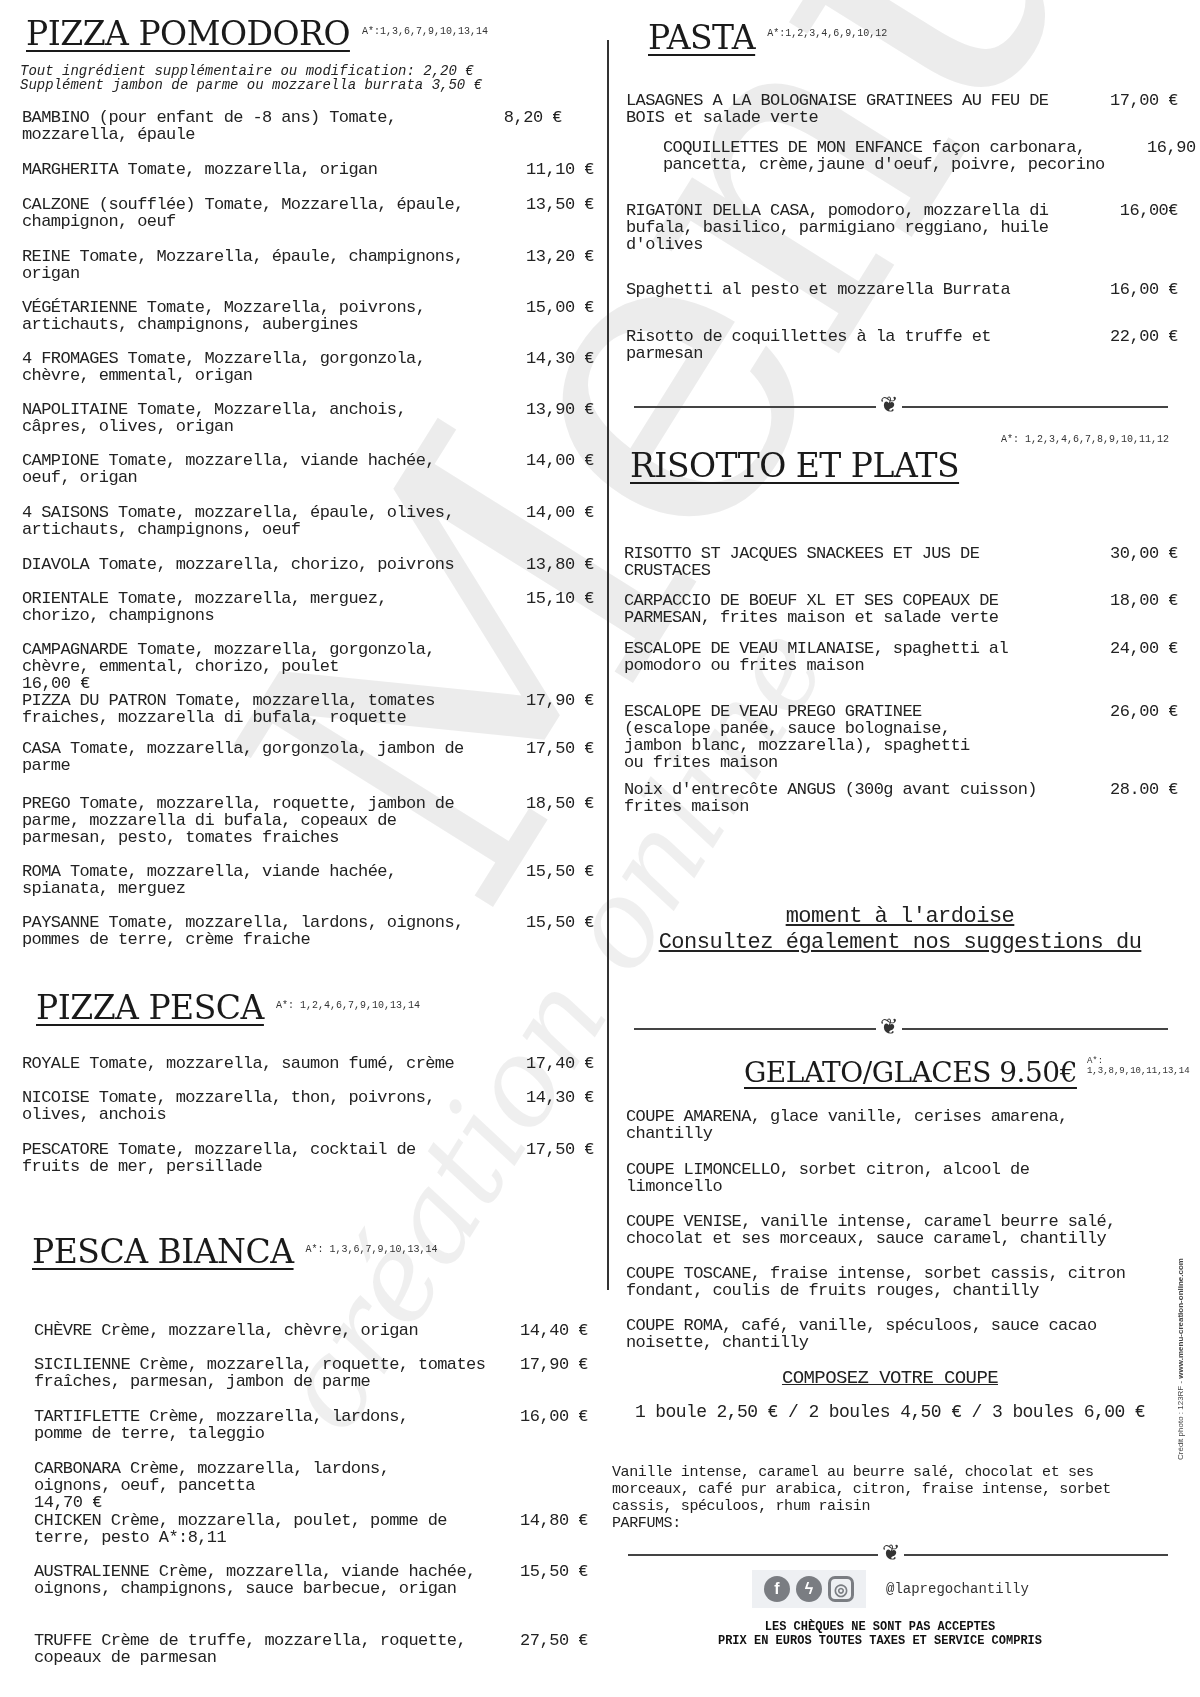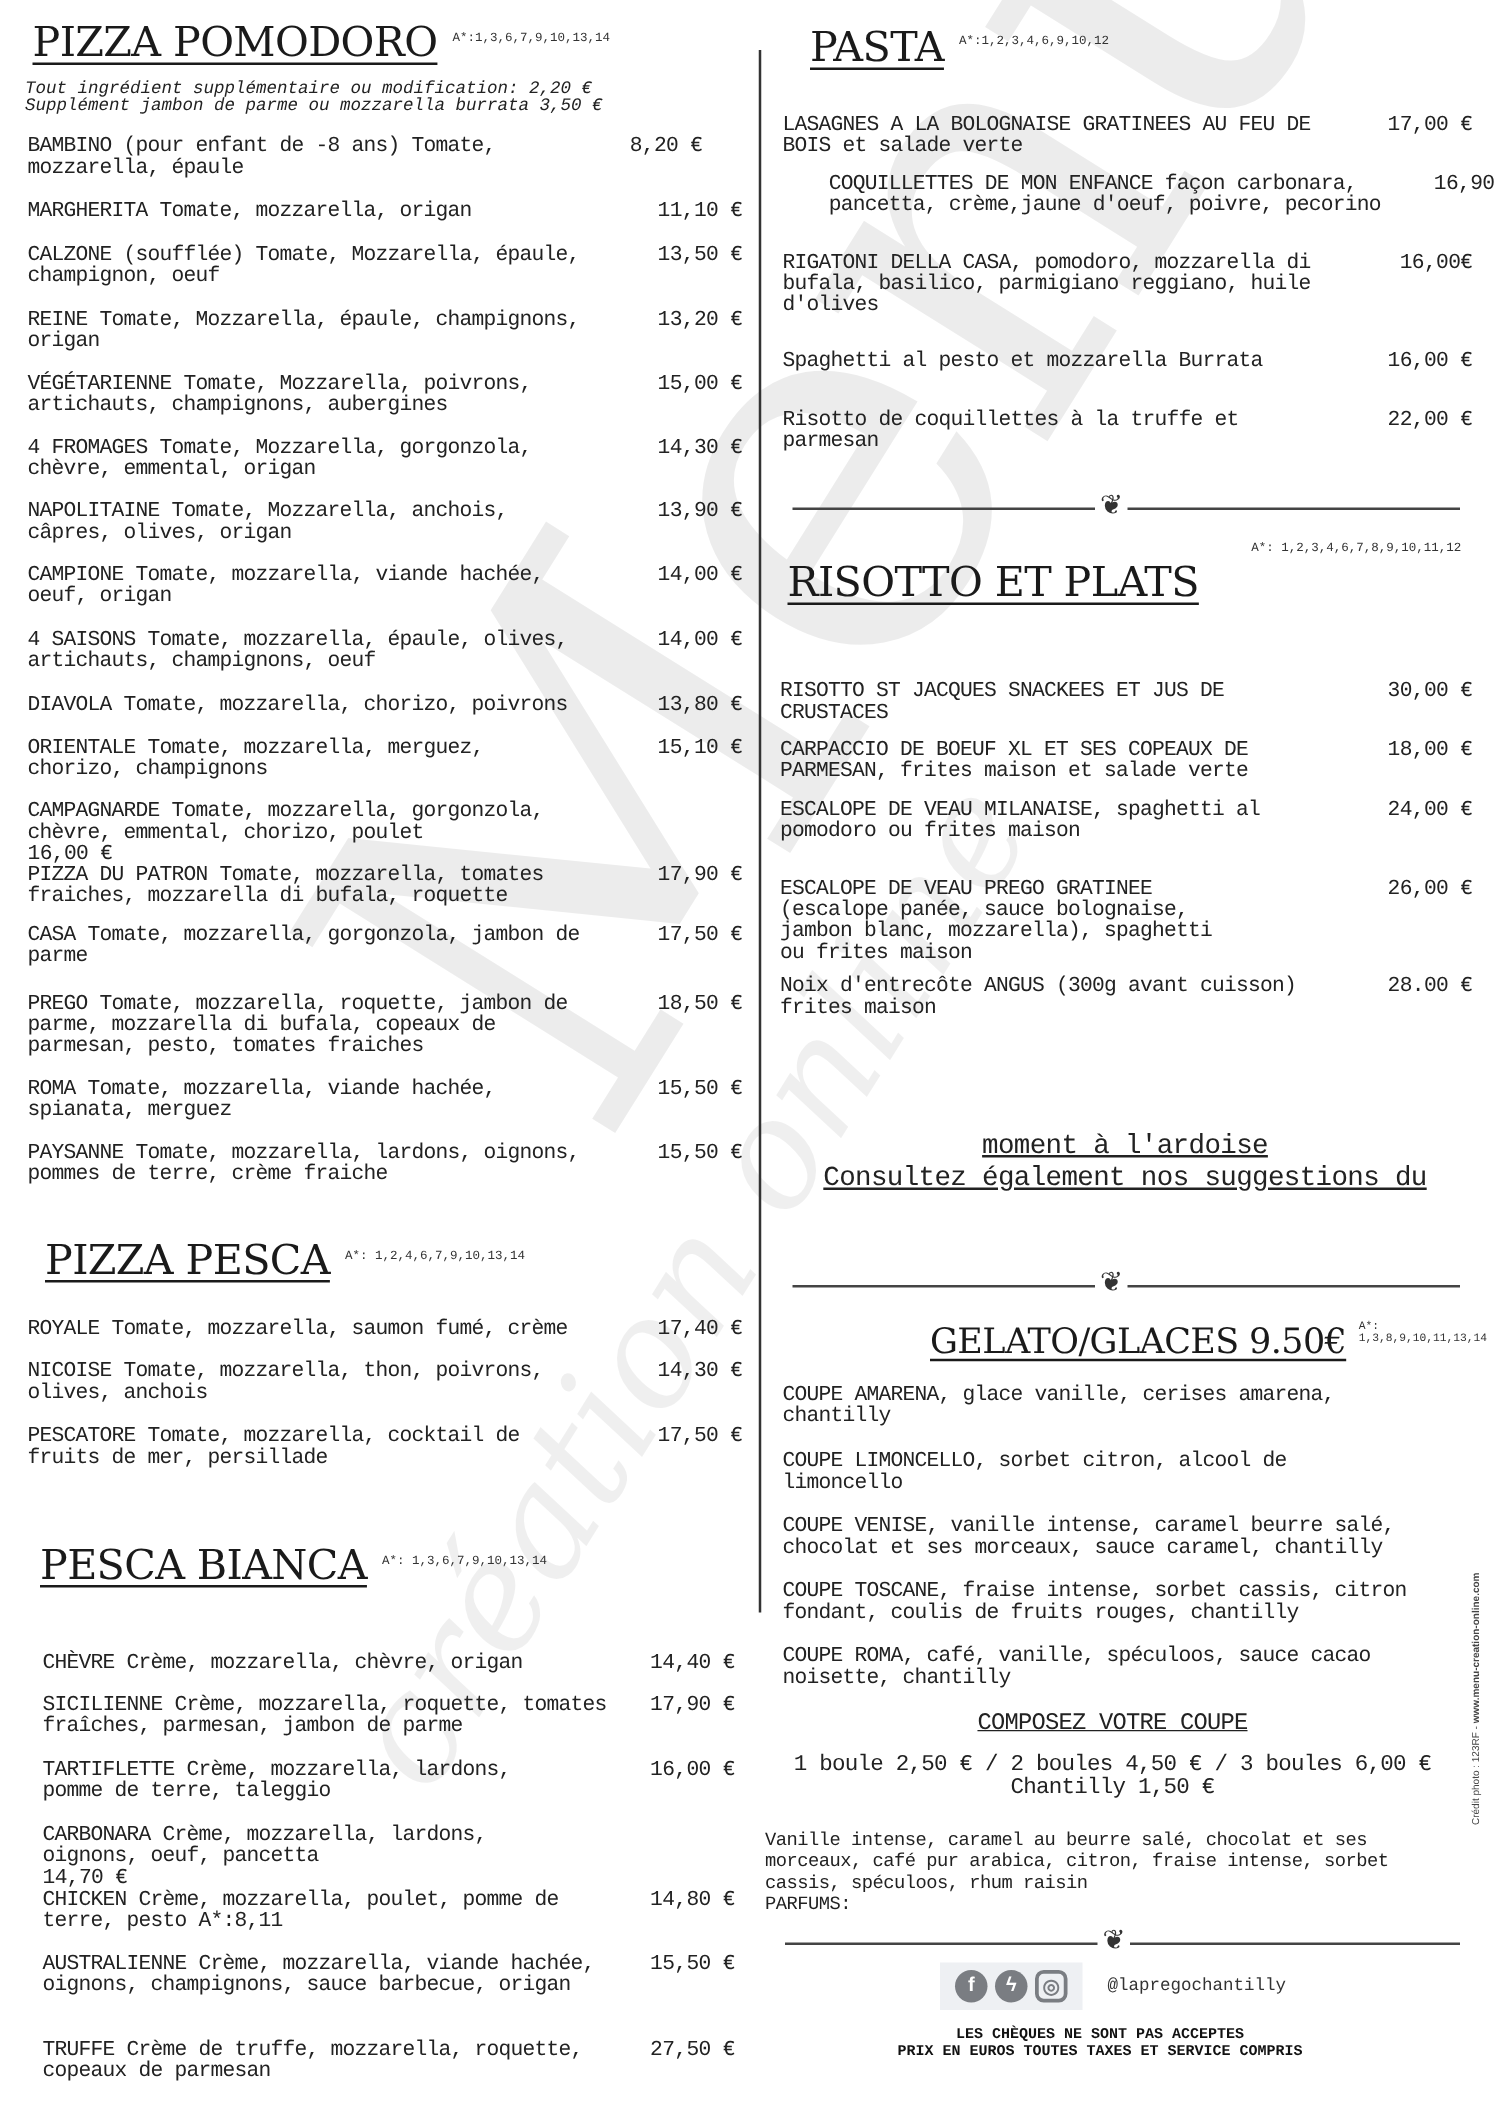--- a/index.html
+++ b/index.html
@@ -258,21 +258,20 @@
 <div class="item" style="left:626px; top:1265px; width:545px;">
     <div class="desc" style="width:530px">COUPE TOSCANE, fraise intense, sorbet cassis, citron fondant, coulis de fruits rouges, chantilly</div>
   </div>
 <div class="item" style="left:626px; top:1317px; width:545px;">
     <div class="desc" style="width:490px">COUPE ROMA, café, vanille, spéculoos, sauce cacao noisette, chantilly</div>
   </div>
 
 <div class="center-block" style="left:620px; top:1367px; width:540px;">
   <div class="sub-title">COMPOSEZ VOTRE COUPE</div>
   <div class="boules" style="margin-top:14px">1 boule 2,50 € / 2 boules 4,50 € / 3 boules 6,00 €</div>
-  <div class="boules">Chantilly 1,50 €</div>
 </div>
 
 <div class="parfums">
   <div>Vanille intense, caramel au beurre salé, chocolat et ses morceaux, café pur arabica, citron, fraise intense, sorbet cassis, spéculoos, rhum raisin</div>
   <div>PARFUMS:</div>
 </div>
 
 <div class="ornament-line" style="left:628px; top:1554px; width:540px;"></div>
 <div class="ornament" style="left:878px; top:1542px;">❦</div>
 

